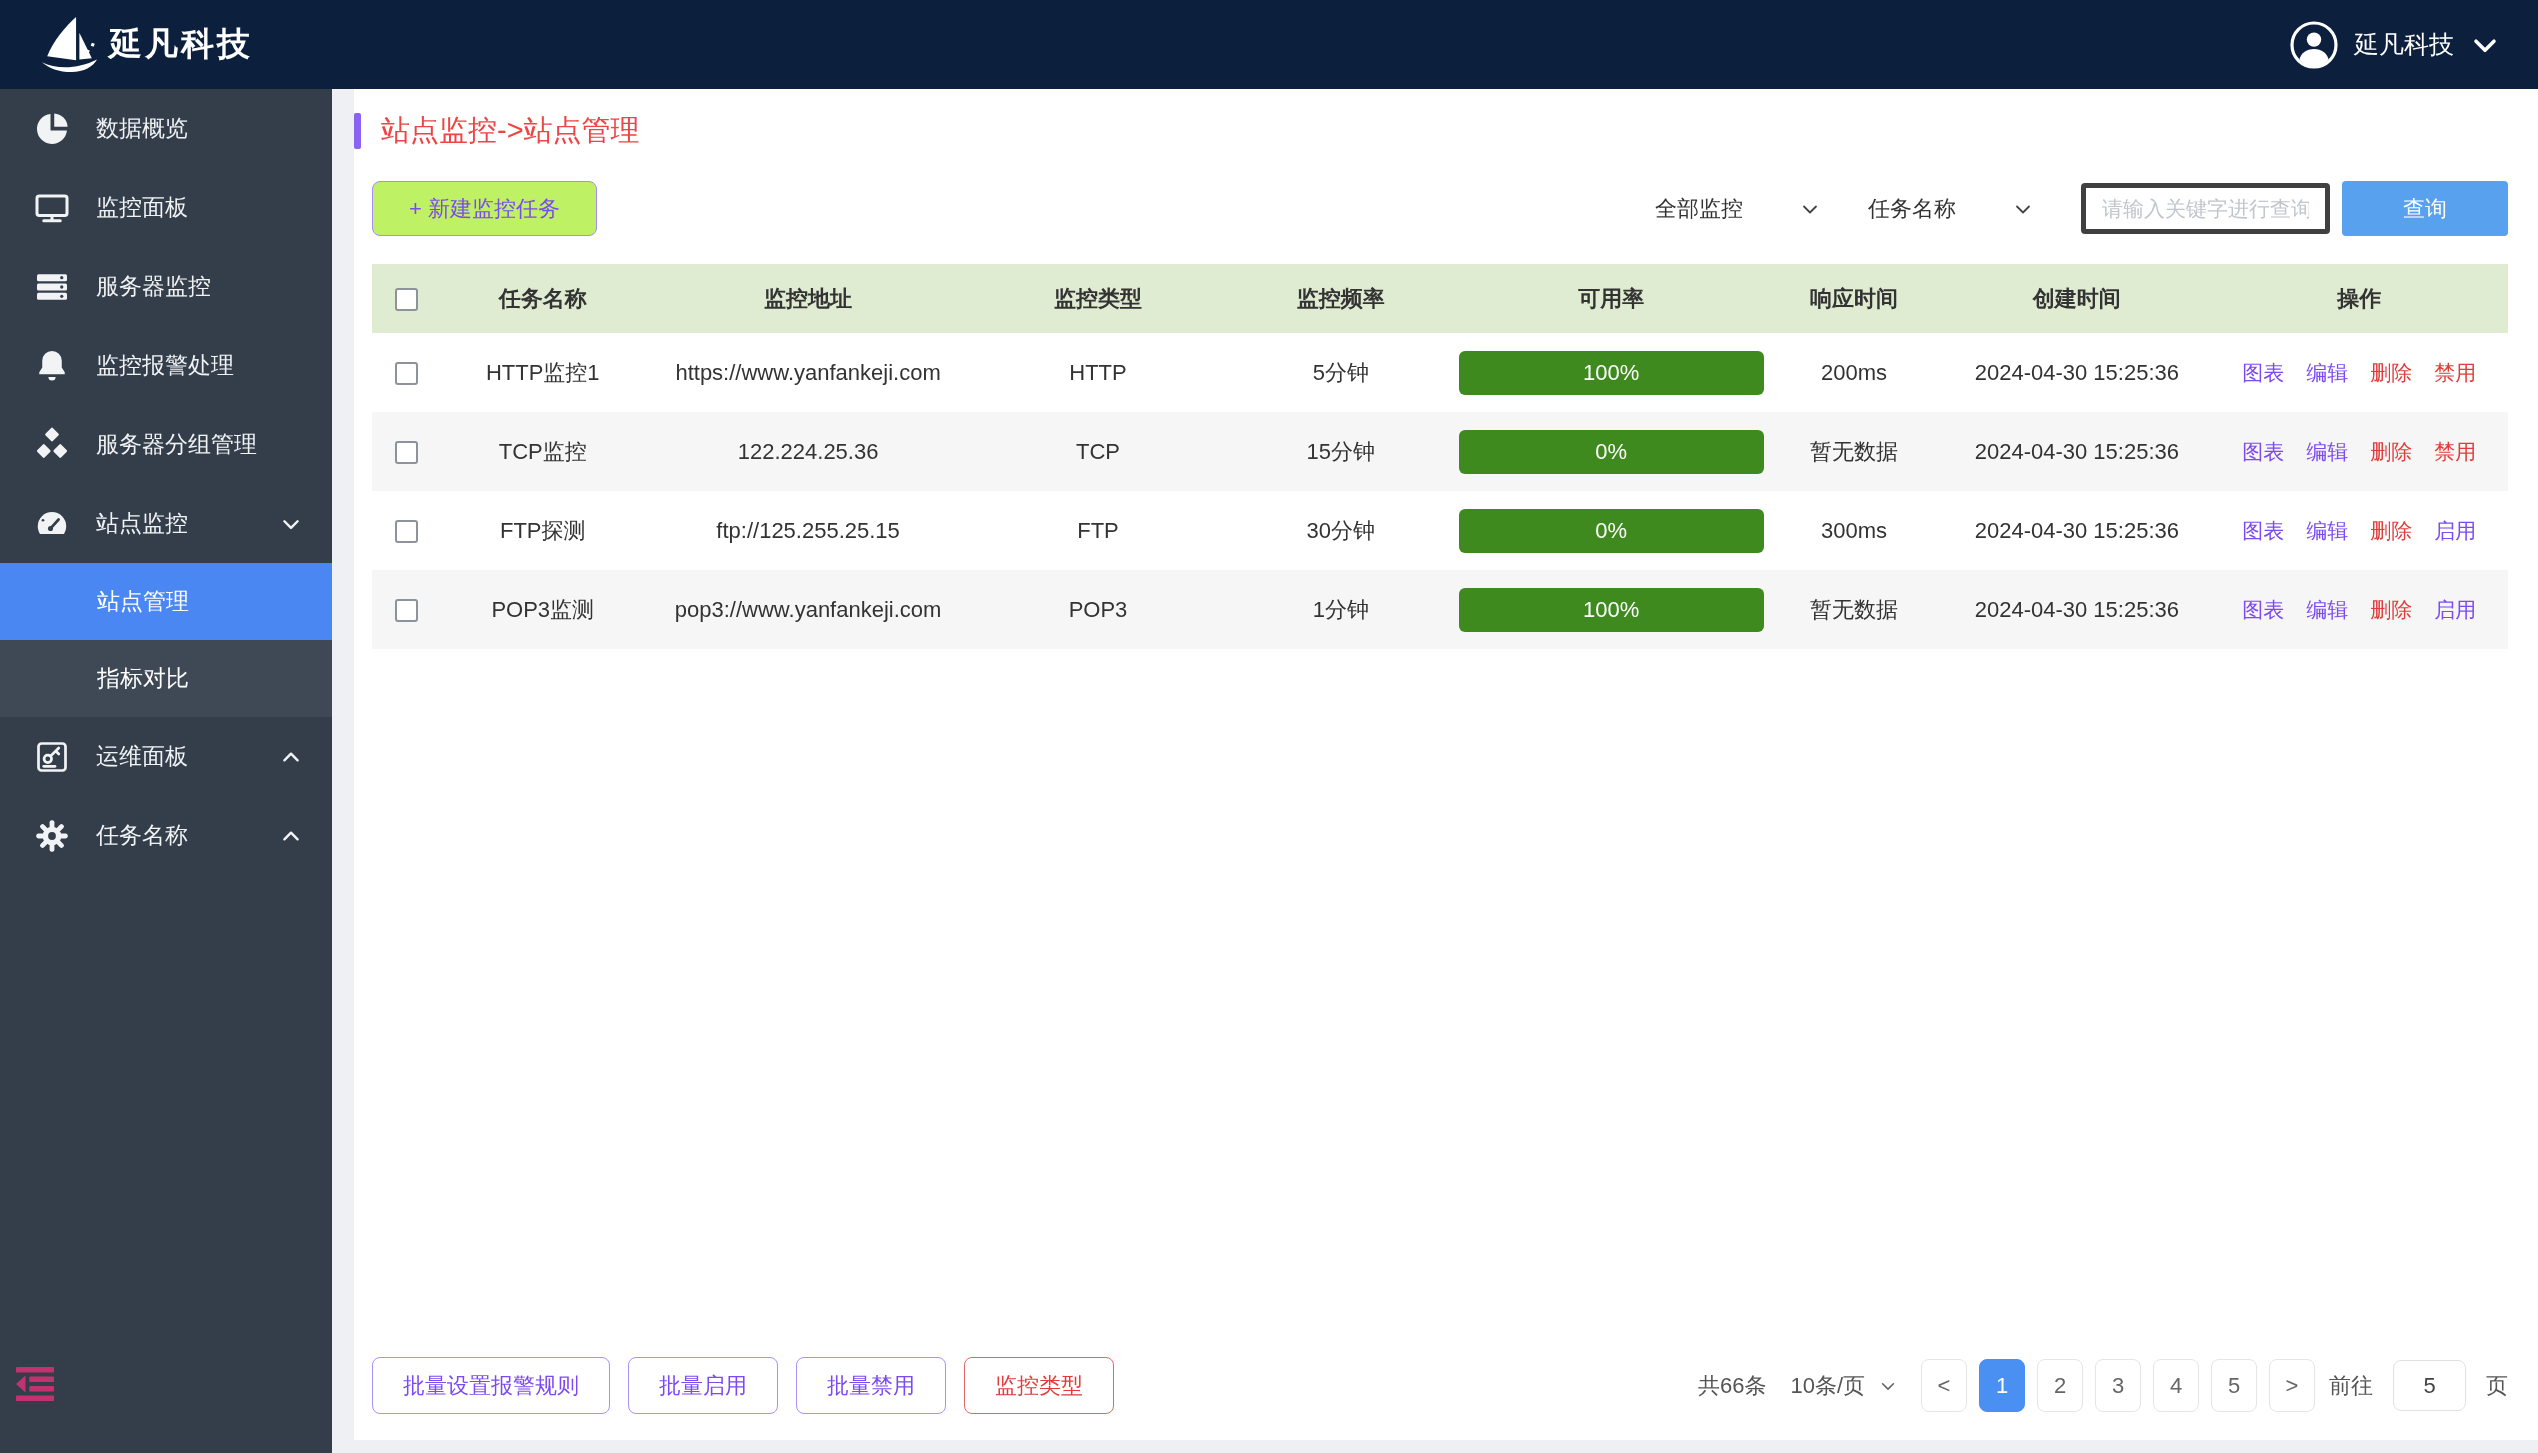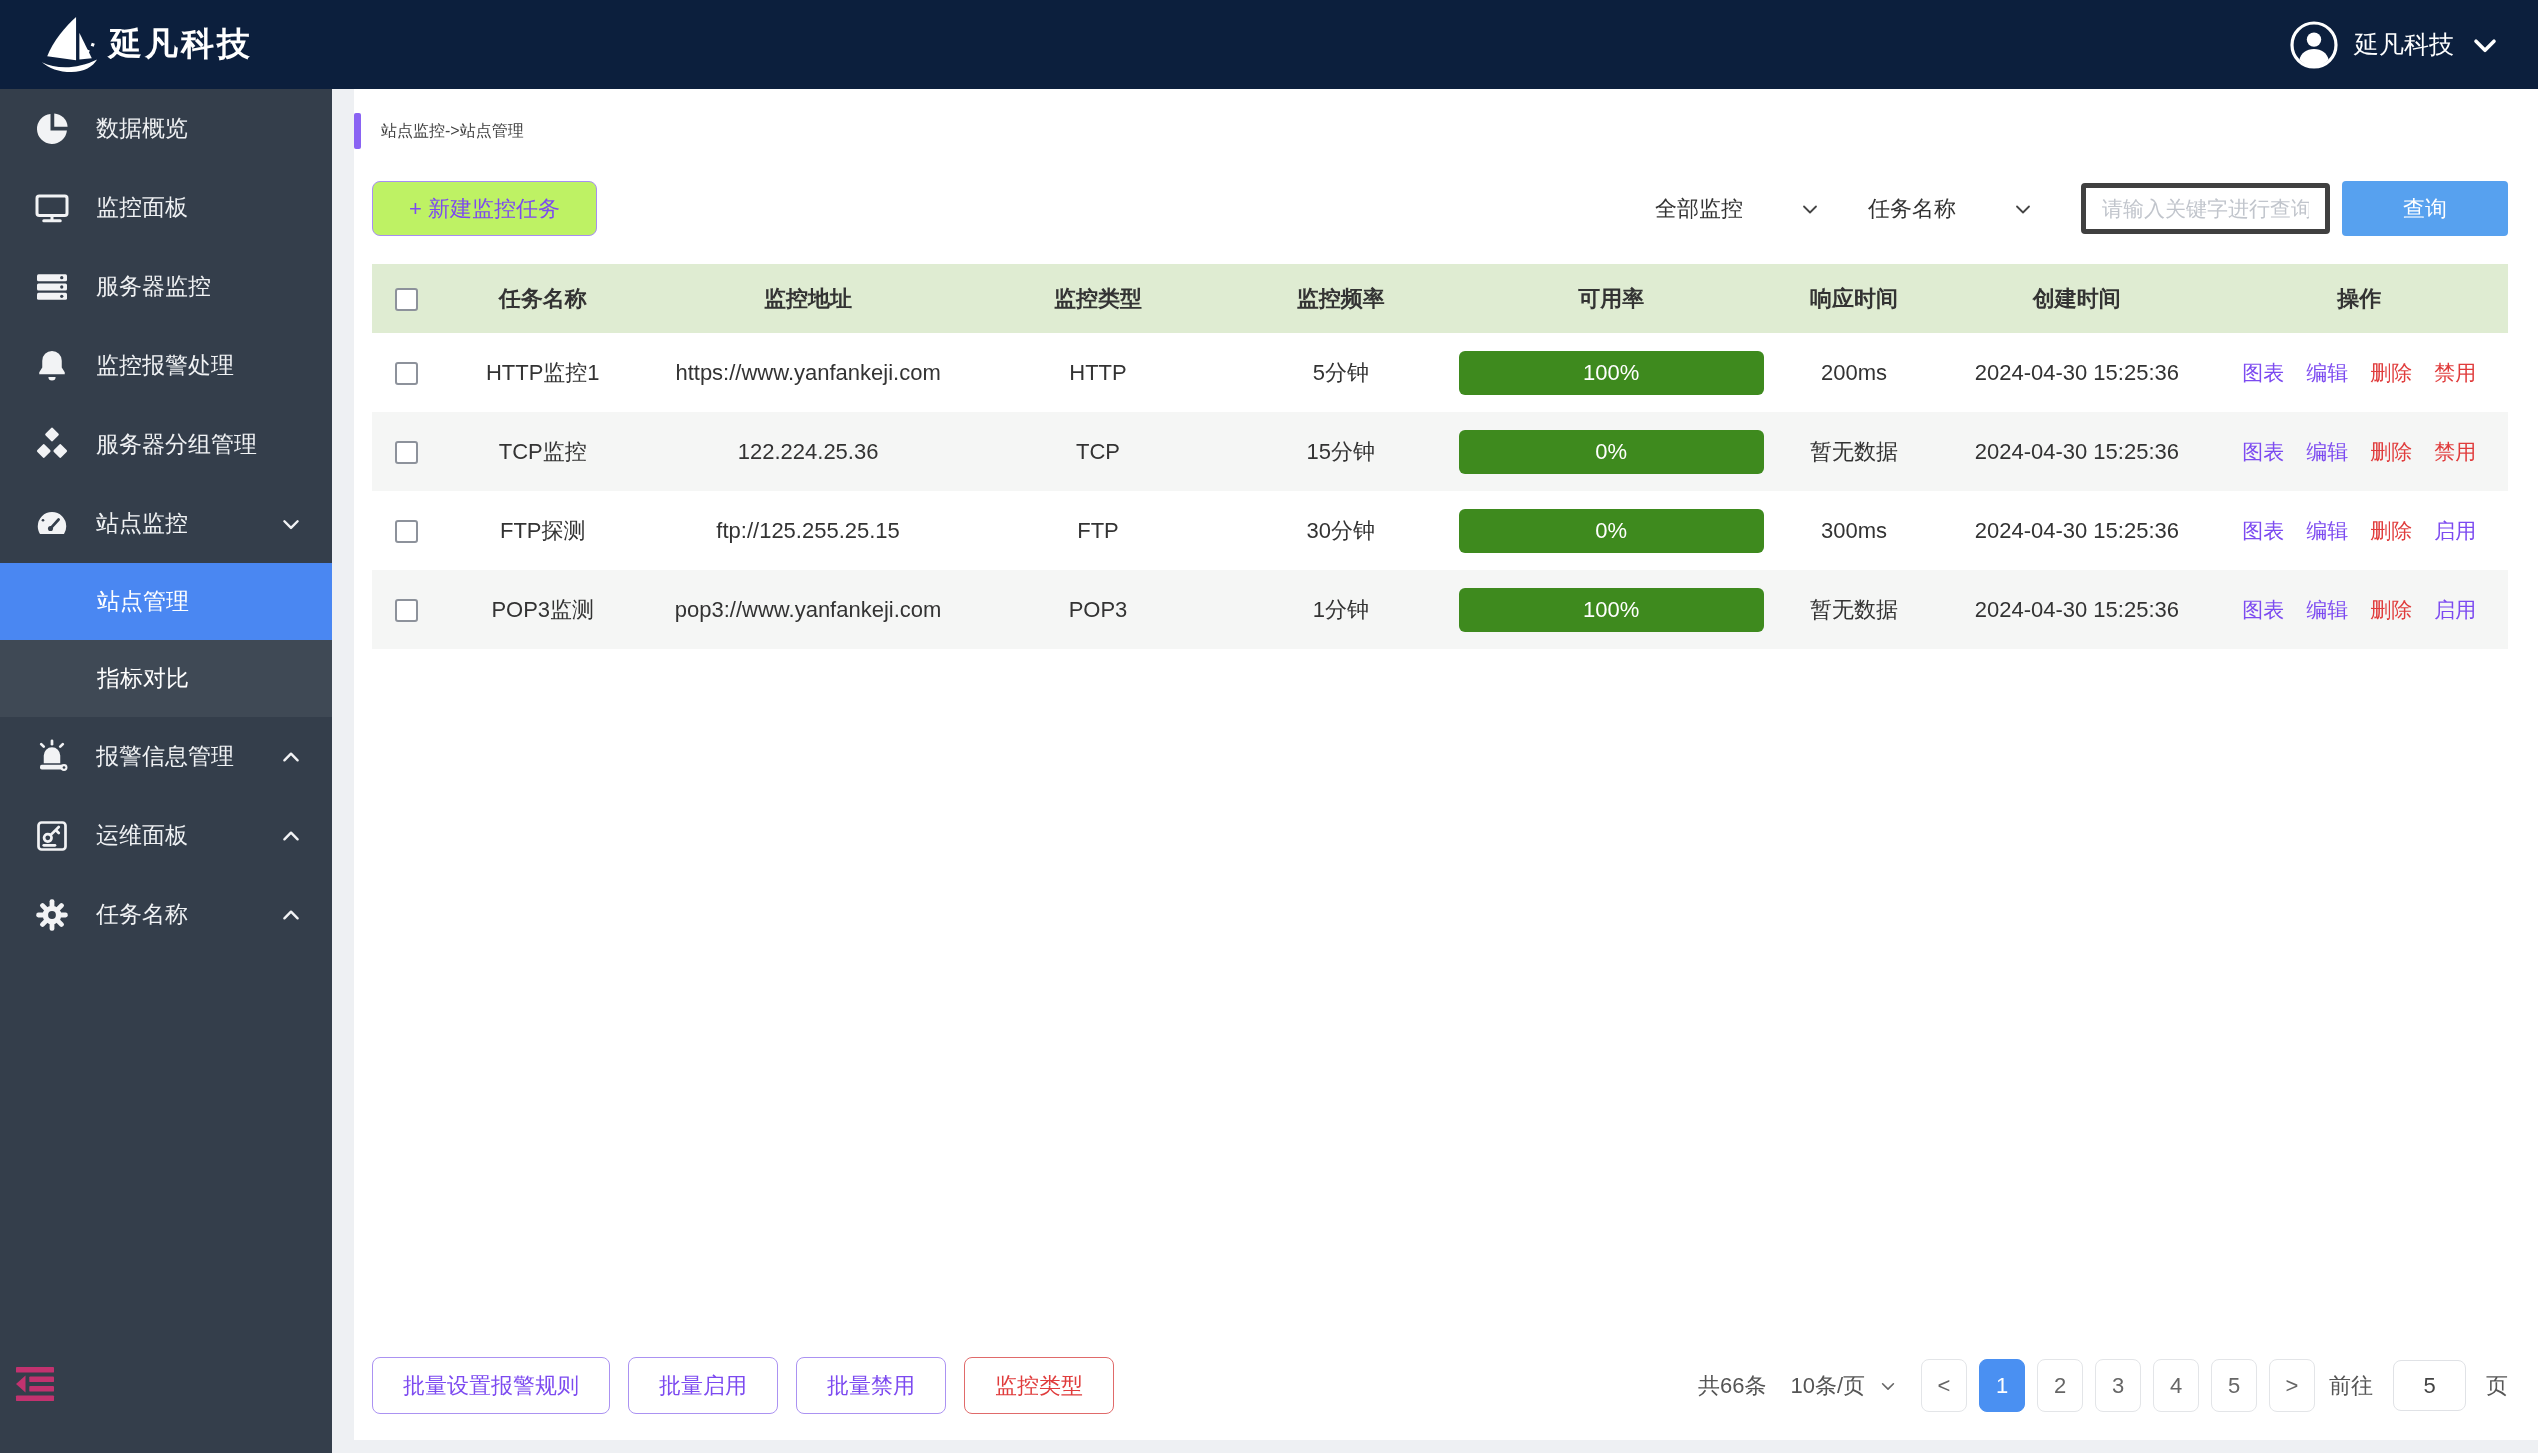--- a/index.html
+++ b/index.html
@@ -31,21 +31,21 @@
   .submenu-item { height: 77px; display: flex; align-items: center; padding-left: 97px; color: #fff; font-size: 23px; background: var(--sidebar-submenu-bg); cursor: pointer; }
   .submenu-item.active { background: var(--active-blue); }
   .collapse-icon { position: absolute; left: 12px; bottom: 50px; display: flex; cursor: pointer; }
 
   .main { flex: 1; background: #eef0f3; padding-left: 22px; padding-bottom: 13px; display: flex; }
   .content { flex: 1; background: #fff; display: flex; flex-direction: column; padding: 0 30px 0 0; }
 
   
   .breadcrumb { display: flex; align-items: center; gap: 20px; margin-top: 22px; height: 40px; }
   .crumb-bar { width: 7px; height: 36px; border-radius: 2px; background: var(--accent-purple-light); }
-  .crumb-text { font-size: 16px; color: #404040; }
+  .crumb-text { font-size: 29px; color: #ef4444; }
 
   
   .toolbar { display: flex; align-items: center; margin: 30px 0 0 18px; }
   .btn-new { height: 55px; padding: 0 36px; border: 1px solid #a88ef2; border-radius: 8px; background: #bef264; color: var(--accent-purple); font-size: 22px; cursor: pointer; font-family: inherit; }
   .toolbar-right { margin-left: auto; display: flex; align-items: center; }
   .filter { display: flex; align-items: center; gap: 57px; font-size: 22px; color: #333; margin-right: 48px; cursor: pointer; }
   .search-input { width: 249px; height: 51px; border: 5px solid #404040; border-radius: 4px; padding: 0 16px; font-size: 21px; color: #333; margin-right: 12px; font-family: inherit; }
   .search-input::placeholder { color: #c1c5cc; }
   .btn-query { width: 166px; height: 55px; background: var(--query-blue); color: #fff; border: none; border-radius: 4px; font-size: 22px; cursor: pointer; font-family: inherit; }
 
@@ -177,41 +177,20 @@
             <span class="menu-chevron">
               <svg width="22" height="22" viewBox="0 0 20 20" fill="none" stroke="#f2f3f5" stroke-width="2.2" stroke-linecap="round" stroke-linejoin="round">
                 <path d="M4 7.5l6 6 6-6"></path>
               </svg>
             </span>
           </div>
           <div class="submenu-item active">站点管理</div>
           <div class="submenu-item">指标对比</div>
           <div class="menu-item">
             <span class="menu-icon">
-              <svg viewBox="0 0 24 24" width="36" height="36" fill="#f2f3f5">
-                <path d="M12 5.5a5.5 5.5 0 0 0-5.5 5.5v5.2h11V11A5.5 5.5 0 0 0 12 5.5z"></path>
-                <rect x="4" y="17.2" width="16" height="3.2" rx="1.2"></rect>
-                <g stroke="#f2f3f5" stroke-width="1.8" stroke-linecap="round">
-                  <path d="M12 1.2v2.3"></path>
-                  <path d="M4.8 3.4l1.7 1.7"></path>
-                  <path d="M19.2 3.4l-1.7 1.7"></path>
-                </g>
-                <circle cx="20" cy="19" r="2.3"></circle>
-                <circle cx="20" cy="19" r="0.9" fill="#343e4b"></circle>
-              </svg>
-            </span>
-            <span class="menu-label">报警信息管理</span>
-            <span class="menu-chevron">
-              <svg width="22" height="22" viewBox="0 0 20 20" fill="none" stroke="#f2f3f5" stroke-width="2.2" stroke-linecap="round" stroke-linejoin="round">
-                <path d="M4 13l6-6 6 6"></path>
-              </svg>
-            </span>
-          </div>
-          <div class="menu-item">
-            <span class="menu-icon">
               <svg viewBox="0 0 24 24" width="36" height="36" fill="none" stroke="#f2f3f5" stroke-width="1.8" stroke-linecap="round">
                 <rect x="3" y="3" width="18" height="18" rx="2"></rect>
                 <circle cx="9.2" cy="13.2" r="2.5"></circle>
                 <path d="M11 11.4L16.5 6M14.5 8l2 2"></path>
                 <path d="M6.5 18.2h7.5"></path>
               </svg>
             </span>
             <span class="menu-label">运维面板</span>
             <span class="menu-chevron">
               <svg width="22" height="22" viewBox="0 0 20 20" fill="none" stroke="#f2f3f5" stroke-width="2.2" stroke-linecap="round" stroke-linejoin="round">

